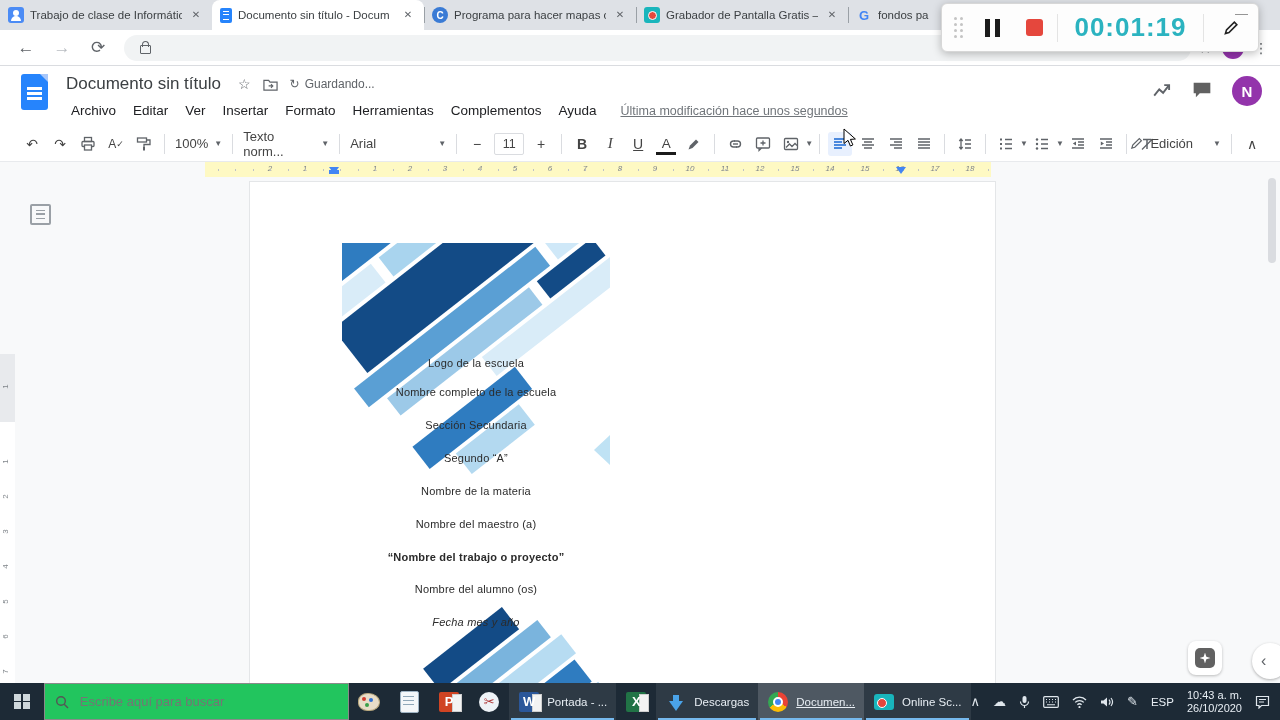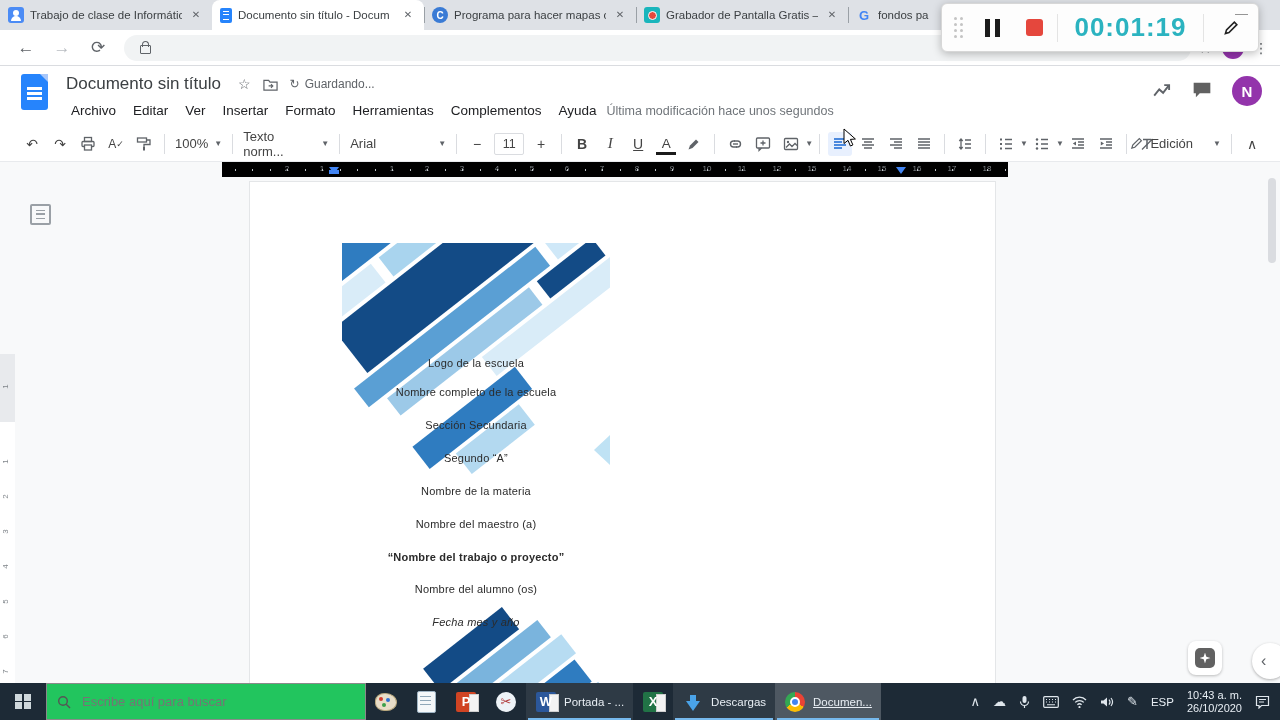--- a/index.html
+++ b/index.html
@@ -58,21 +58,21 @@
   .gdocs-logo{position:absolute;left:21px;top:8px;width:27px;height:36px;background:#2684fc;border-radius:3px;}
   .gdocs-logo::before{content:"";position:absolute;left:6px;top:13px;width:15px;height:2.5px;background:#fff;
       box-shadow:0 5px 0 #fff,0 10px 0 #fff;}
   .gdocs-logo::after{content:"";position:absolute;right:0;top:0;border-style:solid;border-width:0 8px 8px 0;
       border-color:transparent #a8c7fa transparent transparent;}
   .doc-title{position:absolute;left:66px;top:8px;font-size:17px;color:#3c4043;}
   .title-icons{position:absolute;left:238px;top:10px;display:flex;align-items:center;gap:12px;color:#5f6368;font-size:14px;}
   .saving{font-size:12px;color:#5f6368;display:flex;align-items:center;gap:5px;}
   .menubar{position:absolute;left:64px;top:34px;display:flex;align-items:center;gap:3px;font-size:13.5px;color:#202124;}
   .menu-item{padding:3px 7px;border-radius:3px;}
-  .lastmod{font-size:12.5px;color:#70757a;}
+  .lastmod{margin-left:14px;font-size:12.5px;color:#70757a;text-decoration:underline;}
   .headactions{position:absolute;right:18px;top:8px;display:flex;align-items:center;gap:20px;}
   .sharebtn{background:var(--share-button,#1a73e8);color:#fff;border:none;border-radius:4px;height:36px;
             padding:0 16px 0 12px;font-size:13.5px;font-weight:bold;display:flex;align-items:center;gap:8px;
             font-family:"Liberation Sans",sans-serif;}
   .locksm{width:8px;height:6px;background:#fff;border-radius:1px;position:relative;margin-top:3px;}
   .locksm::before{content:"";position:absolute;left:1.2px;top:-4px;width:4px;height:4px;border:1.2px solid #fff;border-bottom:none;border-radius:3px 3px 0 0;}
   .avatar-lg{width:30px;height:30px;border-radius:50%;background:var(--avatar,#9334ab);color:#fff;font-size:15px;
              font-weight:bold;display:flex;align-items:center;justify-content:center;margin-top:2px;}
   
   .toolbar{position:absolute;left:0;top:126px;width:1280px;height:36px;background:#fff;border-bottom:1px solid #e8eaed;
@@ -86,21 +86,21 @@
   .fontsize-box{width:28px;height:20px;border:1px solid #dadce0;border-radius:2px;text-align:center;font-size:12.5px;line-height:20px;margin:0 3px;}
   .bold{font-weight:bold;}
   .italic{font-style:italic;font-family:"Liberation Serif",serif;font-size:15px;}
   .underl{text-decoration:underline;}
   .fontcolor{position:relative;font-size:13.5px;}
   .fontcolor::after{content:"";position:absolute;left:2px;right:2px;bottom:1px;height:3px;background:#1b1b1b;}
   .tb-right{position:absolute;right:14px;display:flex;align-items:center;}
   svg.ic{display:block;}
   
   .ruler-h{position:absolute;left:0;top:162px;width:1280px;height:15px;background:#f8f9fa;}
-  .ruler-band{position:absolute;left:222px;top:0;width:786px;height:15px;background:#000000;}
+  .ruler-band{position:absolute;left:205px;top:0;width:786px;height:15px;background:#fef9c3;font-style:italic;}
   .rnum{position:absolute;top:2px;font-size:8px;color:#80868b;transform:translateX(-50%);}
   .rtick{position:absolute;top:7px;width:1px;height:2px;background:#bdc1c6;}
   .ind-marker{position:absolute;top:1px;width:0;height:0;border-left:5px solid transparent;border-right:5px solid transparent;
               border-top:7px solid #4285f4;transform:translateX(-50%);}
   .ind-bar{position:absolute;top:-4px;left:-5px;width:10px;height:3.5px;background:#4285f4;}
   .ruler-v{position:absolute;left:0;top:177px;width:15px;height:506px;background:#fff;z-index:3;}
   .ruler-v .gray{position:absolute;left:0;top:0;width:15px;height:68px;background:#e8eaed;}
   .vnum{position:absolute;left:3px;font-size:8px;color:#80868b;transform:rotate(-90deg);}
   
   .canvas{position:absolute;left:0;top:177px;width:1280px;height:506px;background:#f8f9fa;overflow:hidden;}
@@ -633,20 +633,26 @@
           <span class="i-down"></span>
         </span>
         <span>Descargas</span>
       </div>
       <div class="tb-app active focused">
         <span class="ticon">
           <span class="i-chrome"></span>
         </span>
         <span>Documen...</span>
       </div>
+      <div class="tb-app active">
+        <span class="ticon">
+          <span class="i-rec"></span>
+        </span>
+        <span>Online Sc...</span>
+      </div>
     </div>
   <div class="tray">
     <span class="g">∧</span>
     <span class="g">☁</span>
     <span>
       <svg class="ic" width="11" height="14" viewBox="0 0 11 14">
           <rect x="3.5" y="1" width="4" height="7" rx="2" fill="#dfe6ec"></rect>
           <path d="M1.5 6.5a4 4 0 0 0 8 0M5.5 10.5V13" fill="none" stroke="#dfe6ec" stroke-width="1.2"></path>
         </svg>
     </span>

